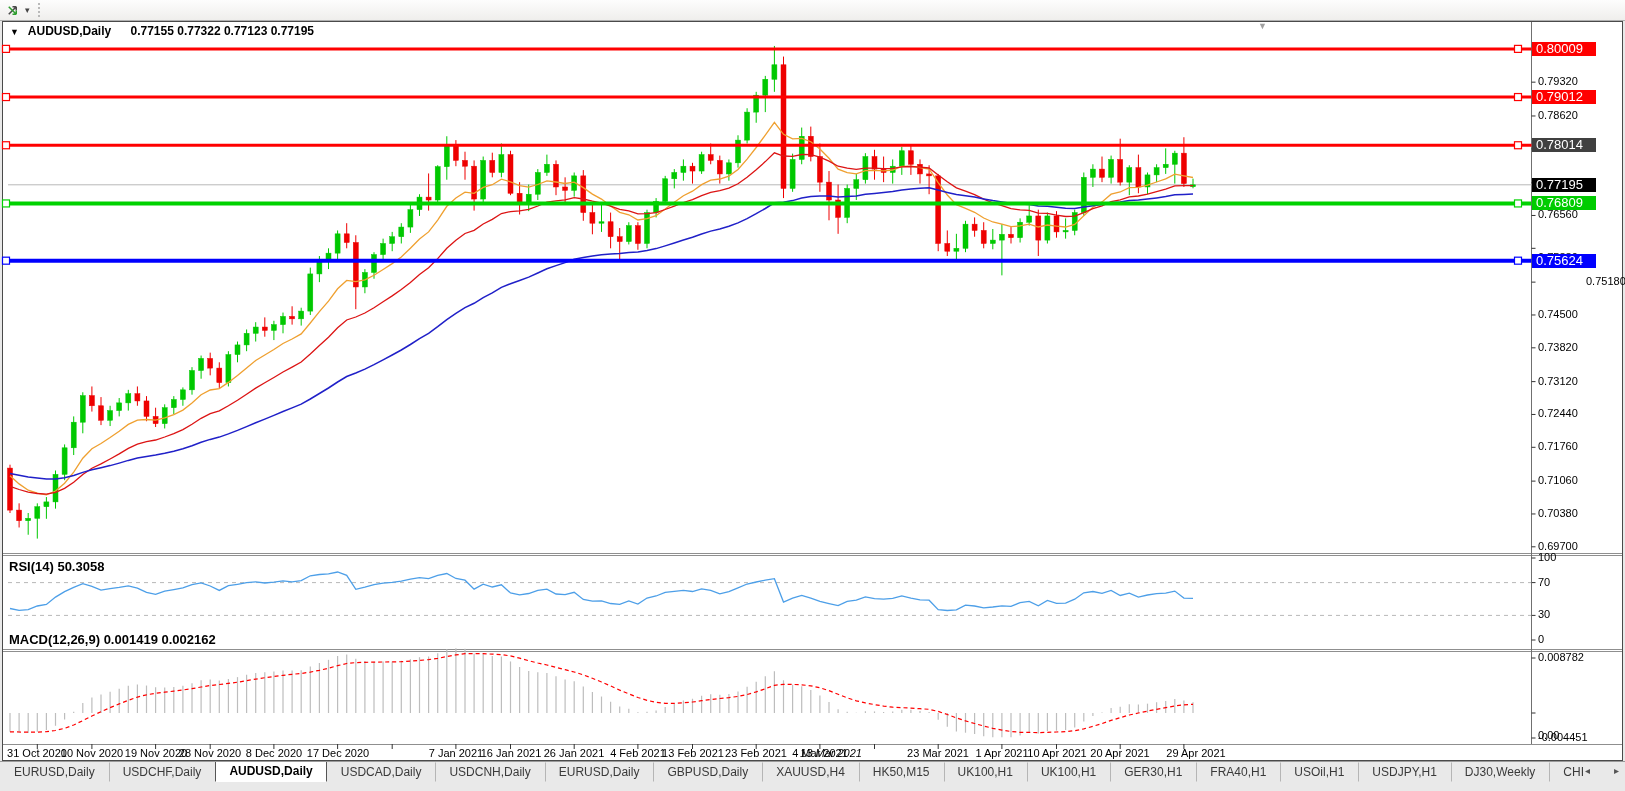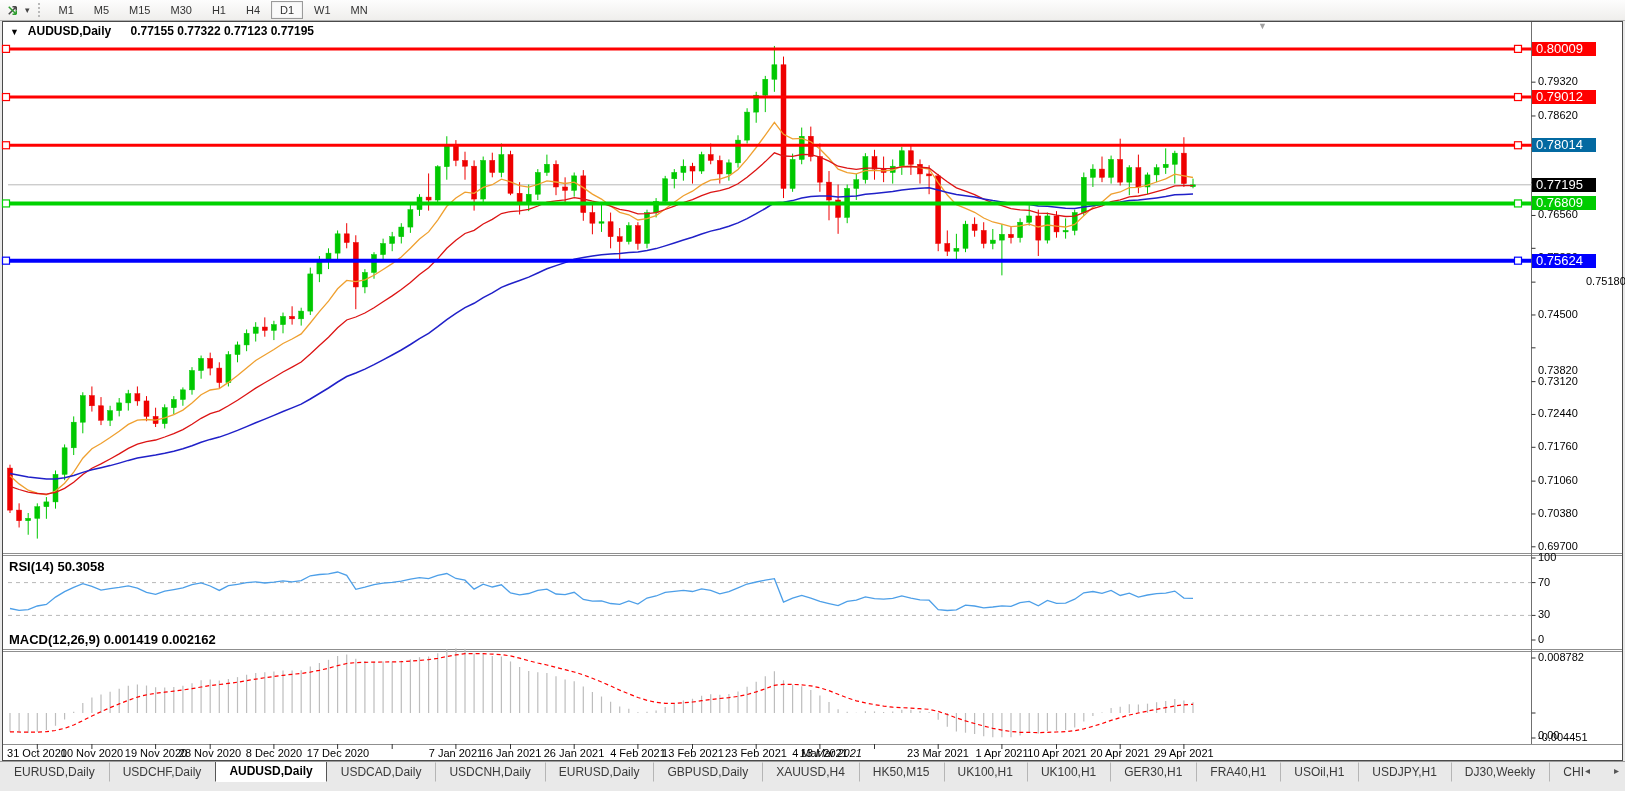--- a/index.html
+++ b/index.html
@@ -35,31 +35,20 @@
 
 <div class="toolbar">
   <span class="tool-icon">
     <svg width="15" height="15" viewBox="0 0 16 16">
       <path d="M4 12 L12 4 M12 4 h-4 M12 4 v4" stroke="#4a4a4a" stroke-width="1.6" fill="none"></path>
       <path d="M4 4 L12 12 M12 12 h-4 M12 12 v-4" stroke="#2e9e2e" stroke-width="1.6" fill="none"></path>
     </svg>
   </span>
   <span class="tool-caret">▾</span>
   <span class="grip"></span>
-  <span id="tf-buttons" style="display:flex">
-      <span class="tf-btn">M1</span>
-      <span class="tf-btn">M5</span>
-      <span class="tf-btn">M15</span>
-      <span class="tf-btn">M30</span>
-      <span class="tf-btn">H1</span>
-      <span class="tf-btn">H4</span>
-      <span class="tf-btn active">D1</span>
-      <span class="tf-btn">W1</span>
-      <span class="tf-btn">MN</span>
-    </span>
 </div>
 
 <div class="chart-window"></div>
 
 <svg class="plot" id="plot">
     <line x1="3" y1="553.5" x2="1622" y2="553.5" stroke="#8f8f8f" stroke-width="1"></line>
     <line x1="3" y1="555.5" x2="1622" y2="555.5" stroke="#8f8f8f" stroke-width="1"></line>
     <line x1="3" y1="649.5" x2="1622" y2="649.5" stroke="#8f8f8f" stroke-width="1"></line>
     <line x1="3" y1="651.5" x2="1622" y2="651.5" stroke="#8f8f8f" stroke-width="1"></line>
     <line x1="3" y1="744.5" x2="1622" y2="744.5" stroke="#8f8f8f" stroke-width="1"></line>
@@ -545,46 +534,46 @@
     <div class="dlab" style="left:532px;">26 Jan 2021</div>
     <div class="dlab" style="left:596px;">4 Feb 2021</div>
     <div class="dlab" style="left:651px;">13 Feb 2021</div>
     <div class="dlab" style="left:714px;">23 Feb 2021</div>
     <div class="dlab" style="left:778px;">4 Mar 2021</div>
     <div class="dlab" style="left:789px;font-style:italic;">13 Mar 2021</div>
     <div class="dlab" style="left:896px;">23 Mar 2021</div>
     <div class="dlab" style="left:960px;">1 Apr 2021</div>
     <div class="dlab" style="left:1015px;">10 Apr 2021</div>
     <div class="dlab" style="left:1078px;">20 Apr 2021</div>
-    <div class="dlab" style="left:1142px;">29 Apr 2021</div>
+    <div class="dlab" style="left:1142px;padding-left:12px;">29 Apr 2021</div>
     <div class="ax" style="top:75px;">0.79320</div>
     <div class="ax" style="top:109px;">0.78620</div>
     <div class="ax" style="top:142px;">0.77940</div>
     <div class="ax" style="top:176px;">0.77240</div>
     <div class="ax" style="top:208px;">0.76560</div>
     <div class="ax" style="top:251px;">0.75880</div>
     <div class="ax" style="top:275px;margin-left:48px;">0.75180</div>
     <div class="ax" style="top:308px;">0.74500</div>
-    <div class="ax" style="top:341px;margin-top:23px;">0.73820</div>
+    <div class="ax" style="top:341px;">0.73820</div>
     <div class="ax" style="top:375px;">0.73120</div>
     <div class="ax" style="top:407px;">0.72440</div>
     <div class="ax" style="top:440px;">0.71760</div>
     <div class="ax" style="top:474px;">0.71060</div>
     <div class="ax" style="top:507px;">0.70380</div>
     <div class="ax" style="top:540px;">0.69700</div>
     <div class="ax" style="top:551px;">100</div>
     <div class="ax" style="top:576px;">70</div>
     <div class="ax" style="top:608px;">30</div>
     <div class="ax" style="top:633px;">0</div>
     <div class="ax" style="top:651px;">0.008782</div>
     <div class="ax" style="top:729px;">0.00</div>
     <div class="ax" style="top:731px;">-0.004451</div>
     <div class="badge" style="top:42px;background:#ff0000;color:#ffffff;">0.80009</div>
     <div class="badge" style="top:90px;background:#ff0000;color:#ffffff;">0.79012</div>
-    <div class="badge" style="top:138px;background:#0369a1;color:#ffffff;">0.78014</div>
+    <div class="badge" style="top:138px;background:#404040;color:#ffffff;">0.78014</div>
     <div class="badge" style="top:178px;background:#000000;color:#ffffff;">0.77195</div>
     <div class="badge" style="top:196px;background:#00cc00;color:#ffffff;">0.76809</div>
     <div class="badge" style="top:254px;background:#0000ff;color:#ffffff;">0.75624</div>
   </div>
 
 <div class="tabbar">
   <div class="tabs" id="tabs">
       <span class="tab">EURUSD,Daily</span>
       <span class="tab">USDCHF,Daily</span>
       <span class="tab active">AUDUSD,Daily</span>

